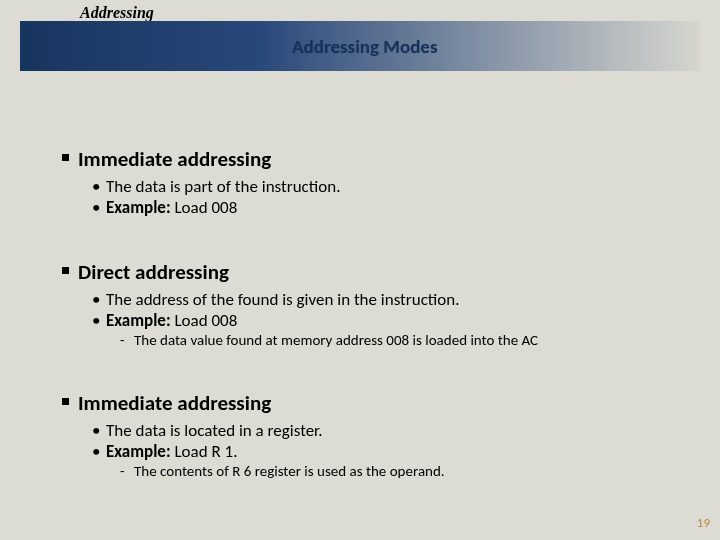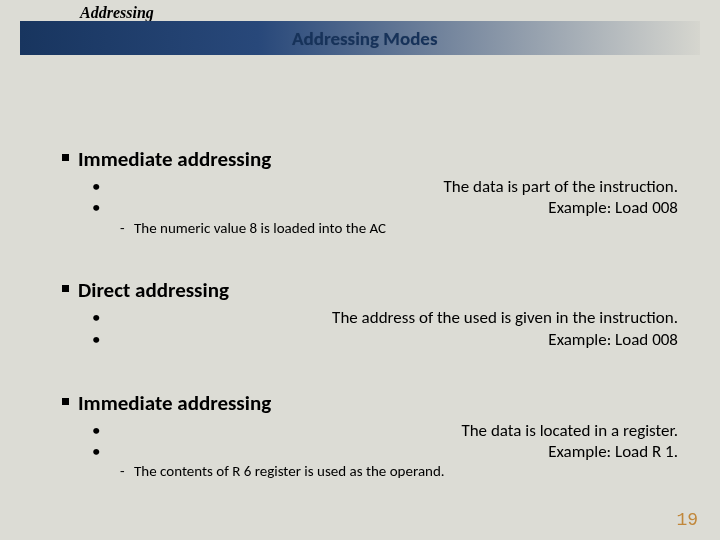--- a/index.html
+++ b/index.html
@@ -17,21 +17,21 @@
     font-weight: bold;
     font-style: italic;
     color: #000;
     font-family: "Times New Roman", serif;
   }
   .title-bar {
     position: absolute;
     top: 21px;
     left: 20px;
     width: 680px;
-    height: 34px;
+    height: 50px;
     background: linear-gradient(to right, #18355f 0%, #28487a 35%, #7a8aa0 65%, #d6d6cf 100%);
     display: flex;
     align-items: center;
   }
   .title-text {
     color: #fff;
     font-weight: bold;
     font-size: 19px;
     margin-left: 272px;
     text-shadow: 0 0 1px rgba(0,0,0,0.2);
@@ -59,21 +59,20 @@
     top: 8px;
     width: 7px;
     height: 7px;
     background: #000;
   }
   .b1 {
     font-size: 17px;
     margin-left: 28px;
     position: relative;
     line-height: 1.25;
-    text-align: right;
   }
   .b1::before {
     content: "•";
     position: absolute;
     left: -14px;
     top: 0;
   }
   .b2 {
     font-size: 15px;
     margin-left: 56px;
@@ -81,52 +80,51 @@
     line-height: 1.25;
     padding-right: 10px;
   }
   .b2::before {
     content: "-";
     position: absolute;
     left: -14px;
     top: 0;
   }
   .sec { margin-bottom: 10px; }
-  .b1 .bold { font-weight: normal; }
+  .b1 .bold { font-weight: bold; }
   .page-num {
     position: absolute;
     bottom: 10px;
-    right: 22px;
-    font-size: 18px;
+    right: 10px;
+    font-size: 13px;
     color: #c1873a;
-    font-family: Liberation Mono, monospace;
   }
 </style>
 </head>
 <body>
 
 <div class="topic-label">Addressing</div>
 
 <div class="title-bar">
   <div class="title-text">Addressing Modes</div>
 </div>
 
 <div class="content">
 
   <div class="sec">
     <div class="h1">Immediate addressing</div>
     <div class="b1"><span></span><span class="bold"></span><span>The data is part of the instruction.</span></div>
     <div class="b1"><span></span><span class="bold">Example:</span><span> Load 008</span></div>
-    <div class="b2">The numeric value 8 is loaded into the AC</div>
   </div>
 
   <div class="sec">
     <div class="h1">Direct addressing</div>
-    <div class="b1"><span></span><span class="bold"></span><span>The address of the used is given in the instruction.</span></div>
+    <div class="b1"><span></span><span class="bold"></span><span>The address of the found is given in the instruction.</span></div>
     <div class="b1"><span></span><span class="bold">Example:</span><span> Load 008</span></div>
+    <div class="b2">The data value found at memory address 008 is loaded into the AC</div>
   </div>
 
   <div class="sec">
     <div class="h1">Immediate addressing</div>
     <div class="b1"><span></span><span class="bold"></span><span>The data is located in a register.</span></div>
     <div class="b1"><span></span><span class="bold">Example:</span><span> Load R 1.</span></div>
     <div class="b2">The contents of R 6 register is used as the operand.</div>
   </div>
 
 </div>

